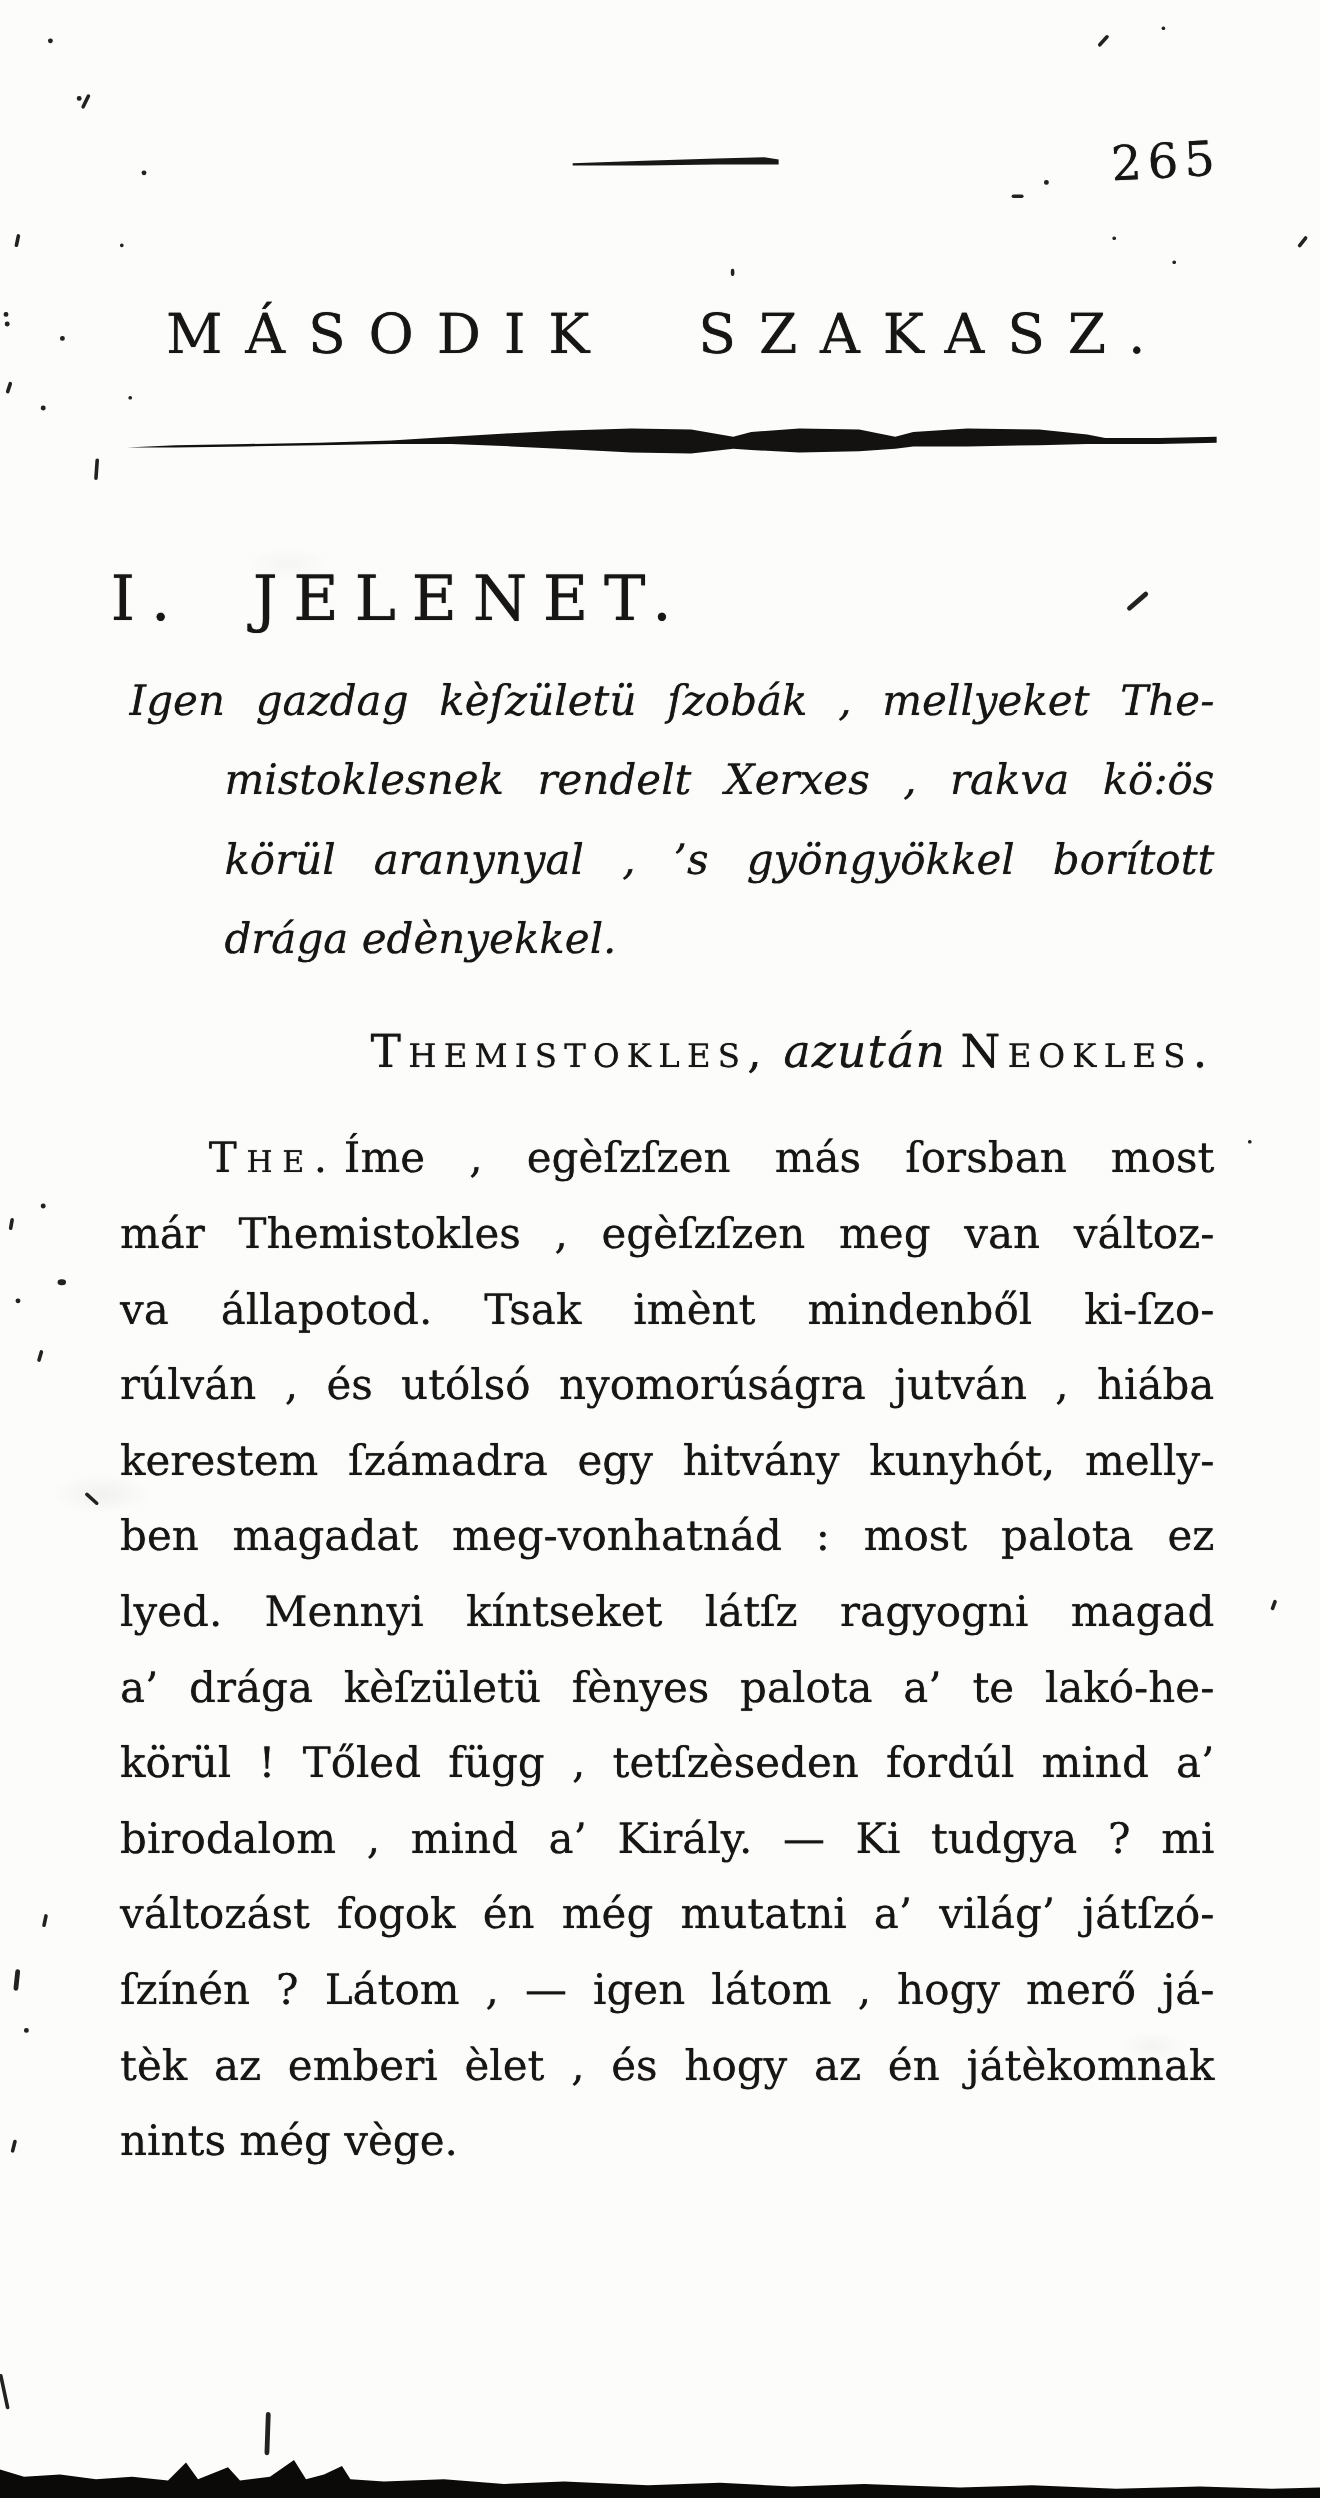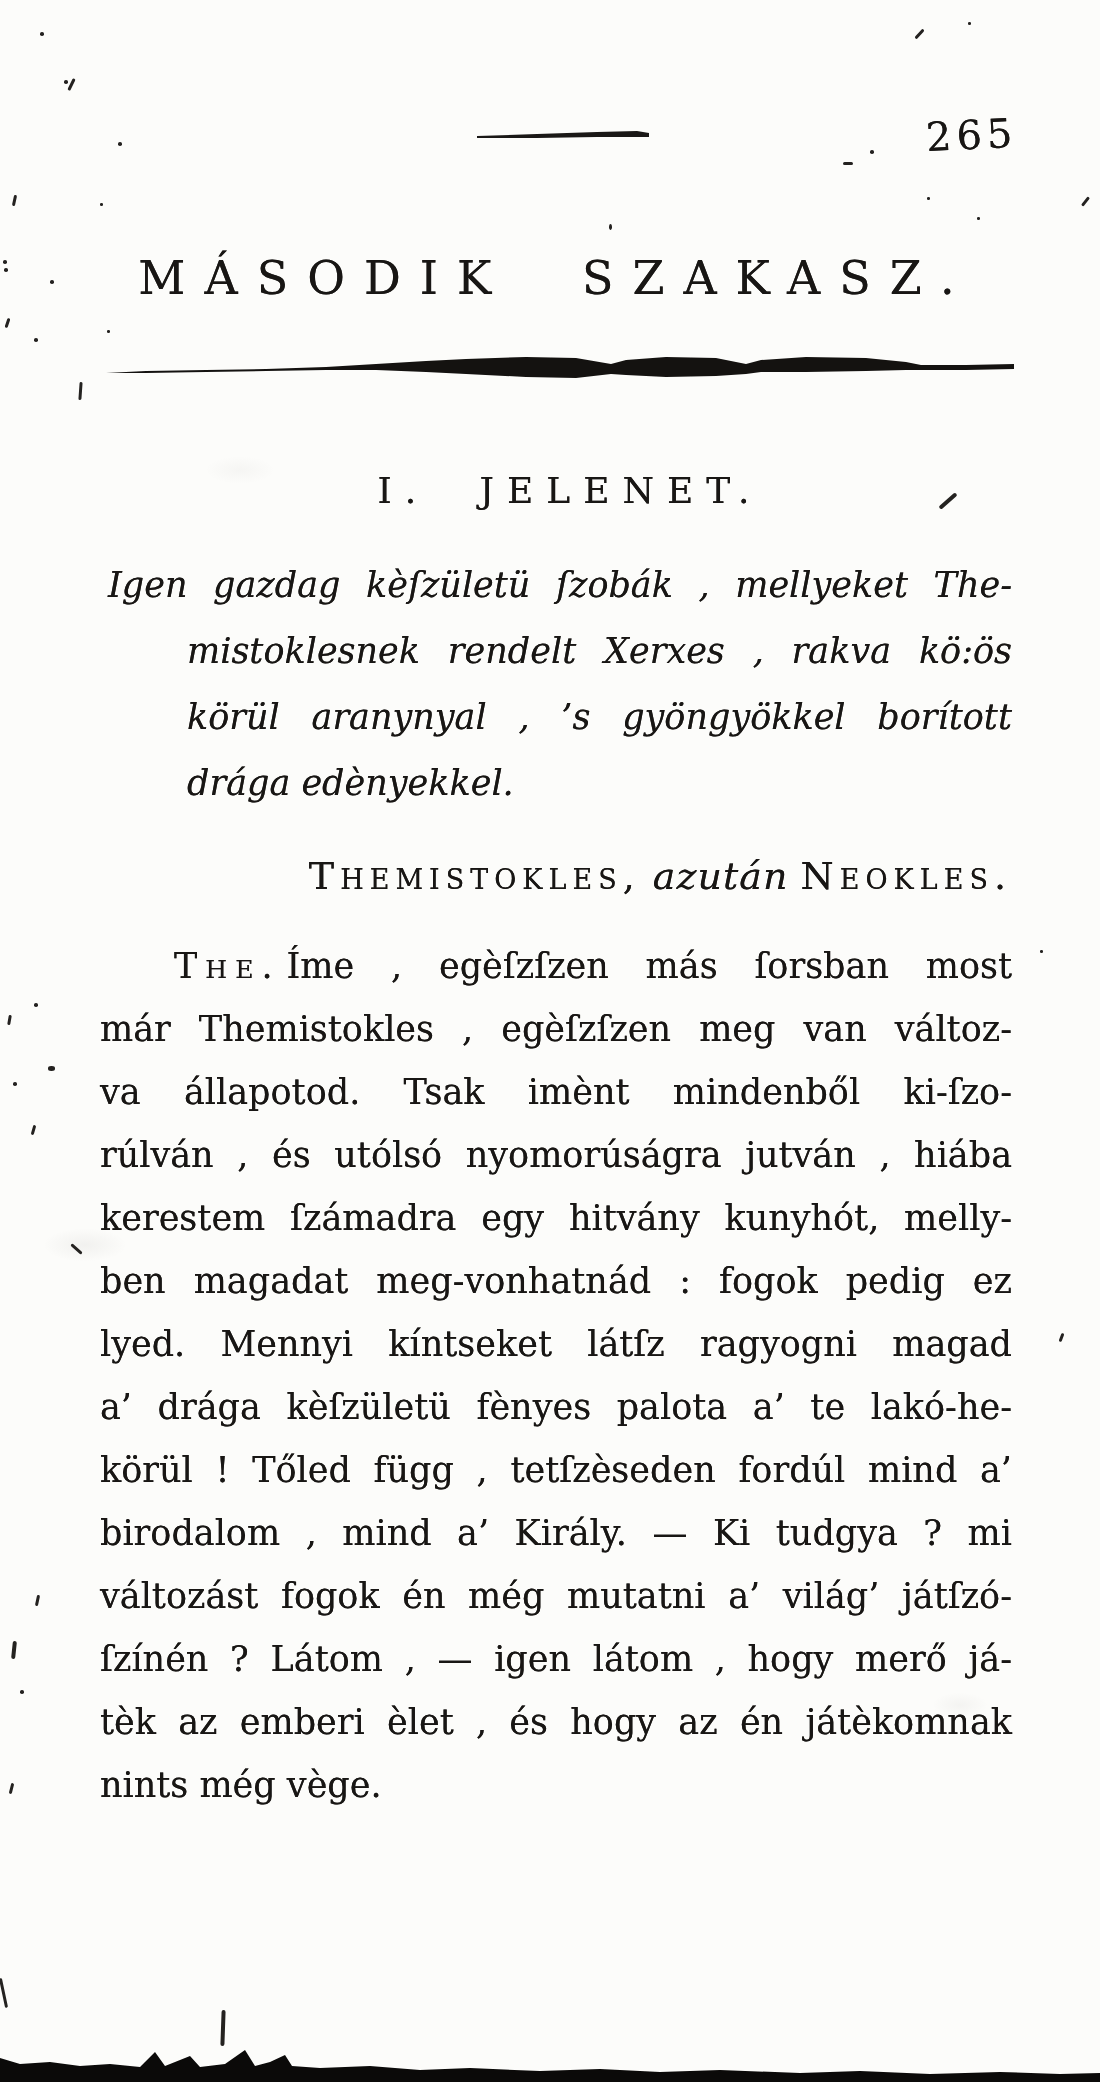--- a/index.html
+++ b/index.html
@@ -33,23 +33,23 @@
   .top-rule{ position:absolute;left:477px;top:129px;width:172px;height:12px; }
 
   .section-heading{
     position:absolute;left:100px;top:251px;width:912px;
     font-size:46px;letter-spacing:19px;word-spacing:38px;
     text-align:center;white-space:nowrap;
   }
   .divider{ position:absolute;left:106px;top:356px;width:908px;height:30px; }
 
   .scene-heading{
-    position:absolute;left:114px;top:470px;width:912px;
-    font-size:36px;letter-spacing:13px;word-spacing:26px;
-    text-align:center;white-space:nowrap;
+    position:absolute;left:92px;top:470px;width:912px;
+    font-size:52px;letter-spacing:13px;word-spacing:26px;
+    white-space:nowrap;
   }
 
   .stage-directions{
     position:absolute;left:108px;top:552px;width:904px;
     font-size:35px;font-style:italic;
   }
   .sd-line{ height:66px;line-height:66px;white-space:nowrap; }
   .sd-line.cont{ padding-left:79px; }
   .jline{ text-align:justify;text-align-last:justify;white-space:normal; }
 
@@ -113,21 +113,21 @@
   </div>
 
   <div class="dialogue ink">
     <div class="d-line first jline">
       <span class="speaker">The.</span><span>Íme , egèſzſzen más ſorsban most</span>
     </div>
     <div class="d-line jline">már Themistokles , egèſzſzen meg van változ-</div>
     <div class="d-line jline">va állapotod. Tsak imènt mindenből ki-ſzo-</div>
     <div class="d-line jline">rúlván , és utólsó nyomorúságra jutván , hiába</div>
     <div class="d-line jline">kerestem ſzámadra egy hitvány kunyhót, melly-</div>
-    <div class="d-line jline">ben magadat meg-vonhatnád : fogok pedig ez</div>
+    <div class="d-line jline">ben magadat meg-vonhatnád : most palota ez</div>
     <div class="d-line jline">lyed. Mennyi kíntseket látſz ragyogni magad</div>
     <div class="d-line jline">a’ drága kèſzületü fènyes palota a’ te lakó-he-</div>
     <div class="d-line jline">körül ! Tőled függ , tetſzèseden fordúl mind a’</div>
     <div class="d-line jline">birodalom , mind a’ Király. — Ki tudgya ? mi</div>
     <div class="d-line jline">változást fogok én még mutatni a’ világ’ játſzó-</div>
     <div class="d-line jline">ſzínén ? Látom , — igen látom , hogy merő já-</div>
     <div class="d-line jline">tèk az emberi èlet , és hogy az én játèkomnak</div>
     <div class="d-line">nints még vège.</div>
   </div>
 

